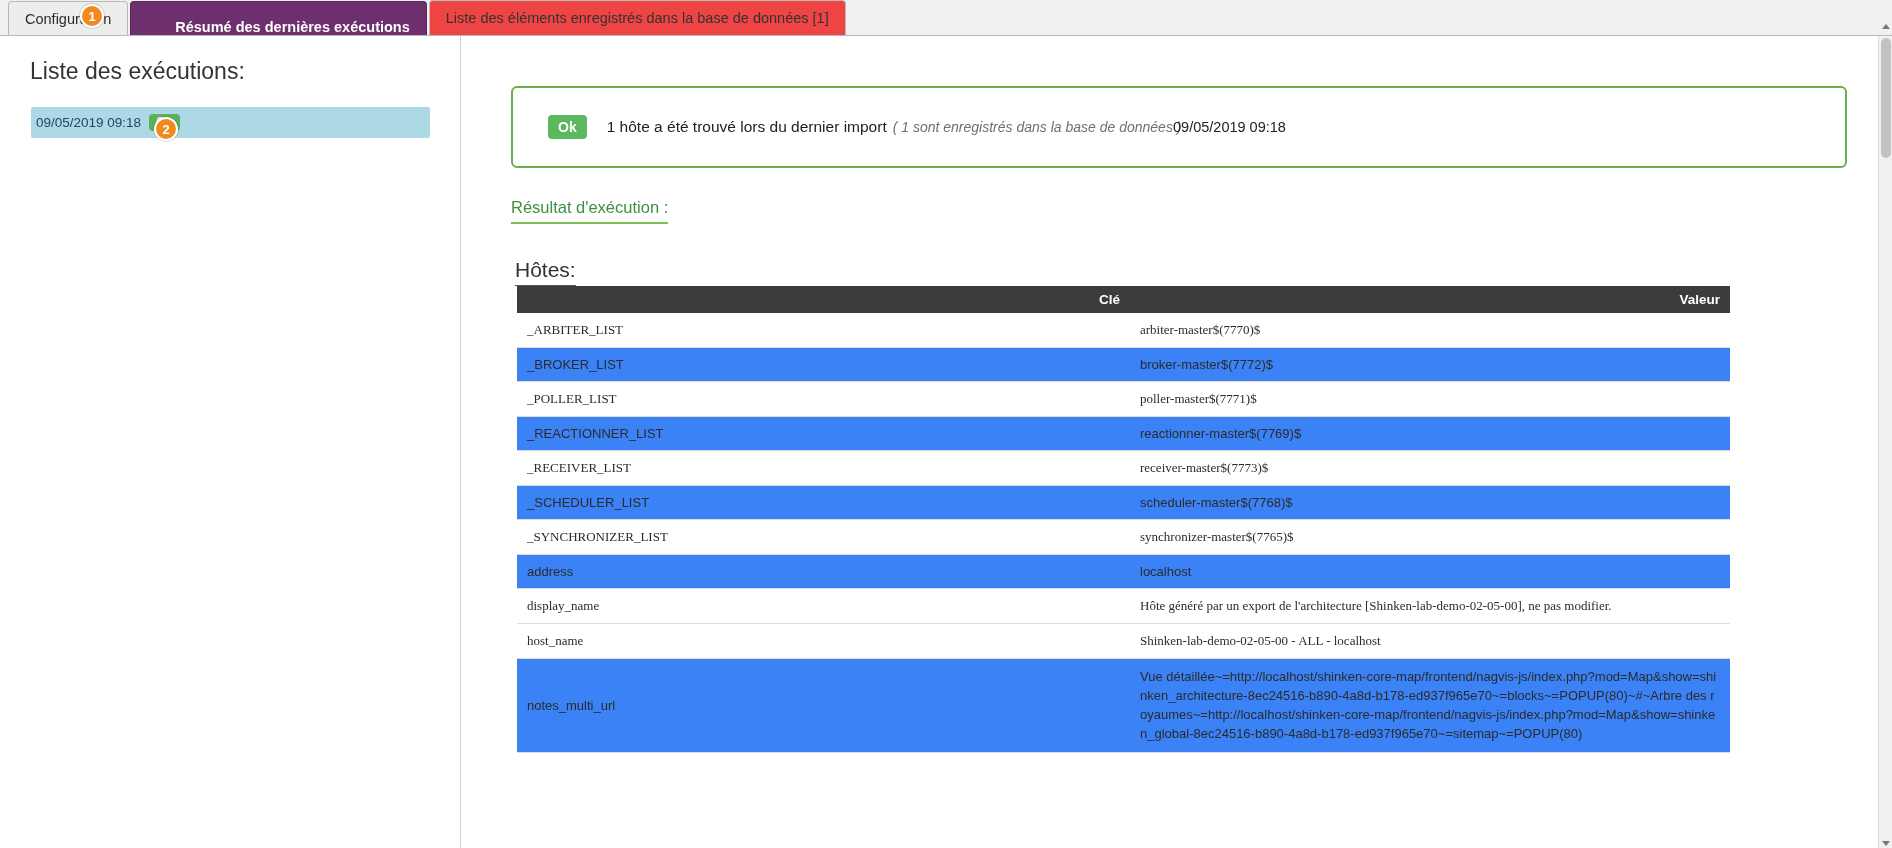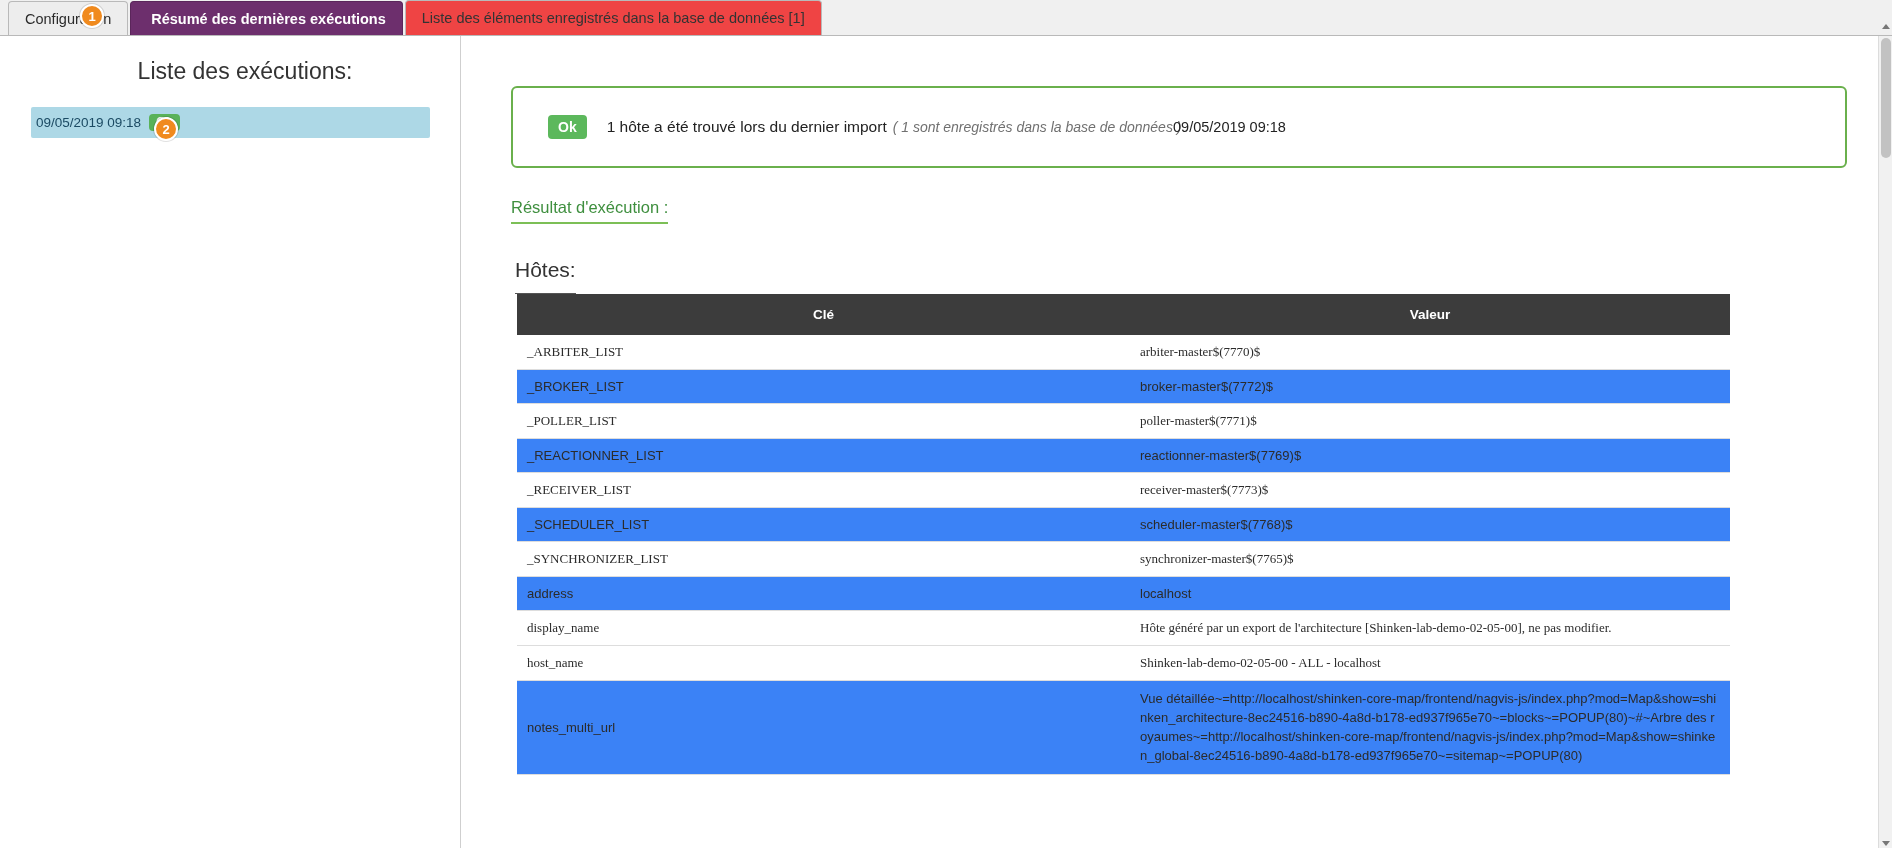--- a/index.html
+++ b/index.html
@@ -43,21 +43,22 @@
   }
   .tab.plain {
     background: #ededed;
     color: #2b2b2b;
   }
   .tab.active {
     background: #6d2f6d;
     color: #ffffff;
     font-weight: bold;
     border-color: #5b265b;
-    padding-left: 20px;
+    padding-left: 44px;
+    align-items: flex-end;
   }
   .tab.white {
     background: #ef4444;
     color: #333333;
     border-color: #b9b9b9;
     height: 35px;
   }
 
   
   .badge {
@@ -82,21 +83,20 @@
   .body {
     display: flex;
     height: 812px;
   }
   .sidebar {
     width: 461px;
     background: #ffffff;
     border-right: 1px solid #cfcfcf;
     padding: 22px 0 0 0;
     position: relative;
-    text-align: center;
   }
   .sidebar h2 {
     margin: 0 0 22px 30px;
     font-size: 23px;
     font-weight: normal;
     color: #333333;
   }
   .exec-item {
     margin: 0 30px 0 31px;
     height: 31px;
@@ -180,41 +180,41 @@
     border-bottom: 2px solid #7cbf56;
     padding-bottom: 5px;
     text-align: right;
   }
   .sub-title {
     margin: 34px 0 0 54px;
     display: inline-block;
     font-size: 21px;
     color: #333333;
     border-bottom: 1px solid #555555;
-    padding-bottom: 11px;
+    padding-bottom: 3px;
   }
   .ajout-label {
     margin: 22px 0 8px 56px;
     font-size: 13px;
     font-weight: bold;
     color: #222222;
   }
 
   table.kv {
     margin-left: 56px;
     width: 1213px;
     border-collapse: collapse;
     table-layout: fixed;
   }
   table.kv th {
     background: #3c3c3c;
     color: #ffffff;
     font-size: 13.5px;
-    text-align: center;
-    padding: 13px 10px;
+    text-align: right;
+    padding: 6px 10px;
     font-weight: bold;
   }
   table.kv th.k { width: 613px; }
   table.kv td {
     font-size: 13px;
     color: #2b2b2b;
     padding: 9px 10px;
     border-bottom: 1px solid #dddddd;
     vertical-align: middle;
     word-break: break-all;

